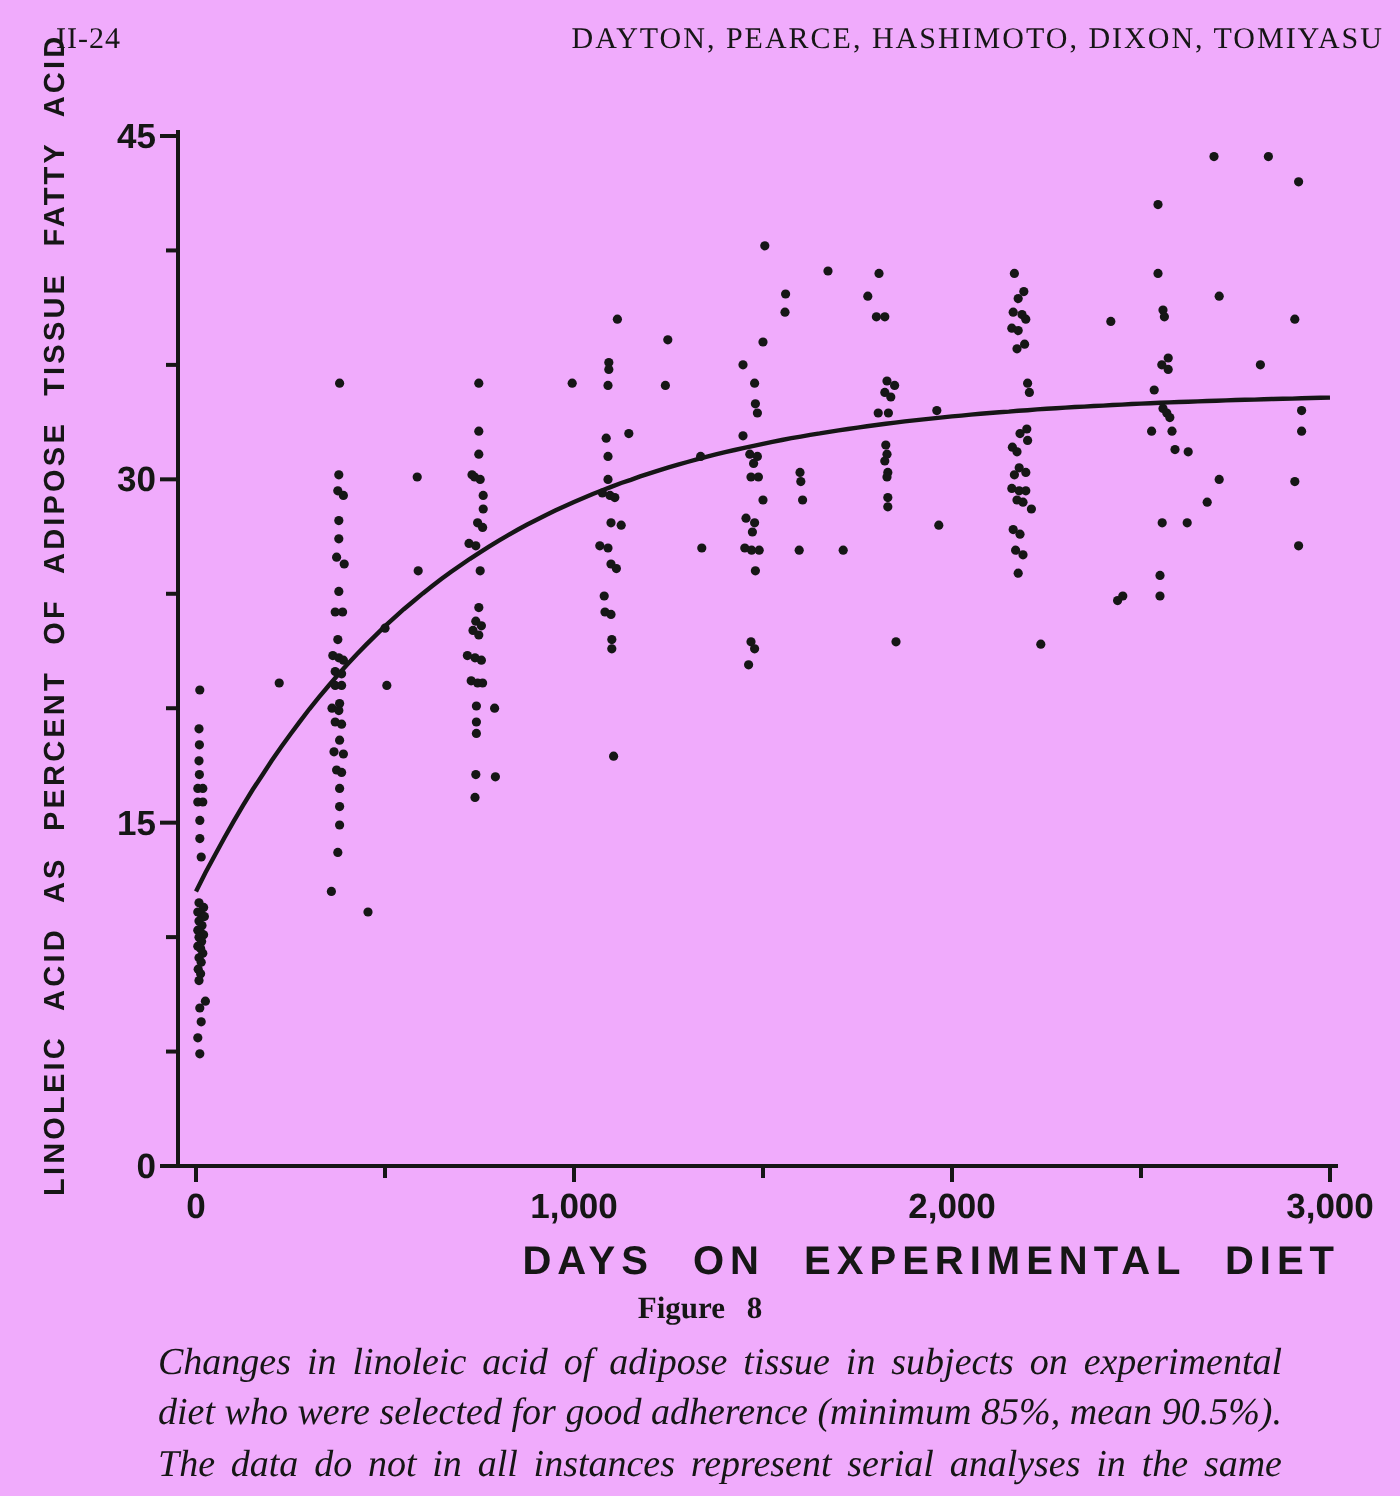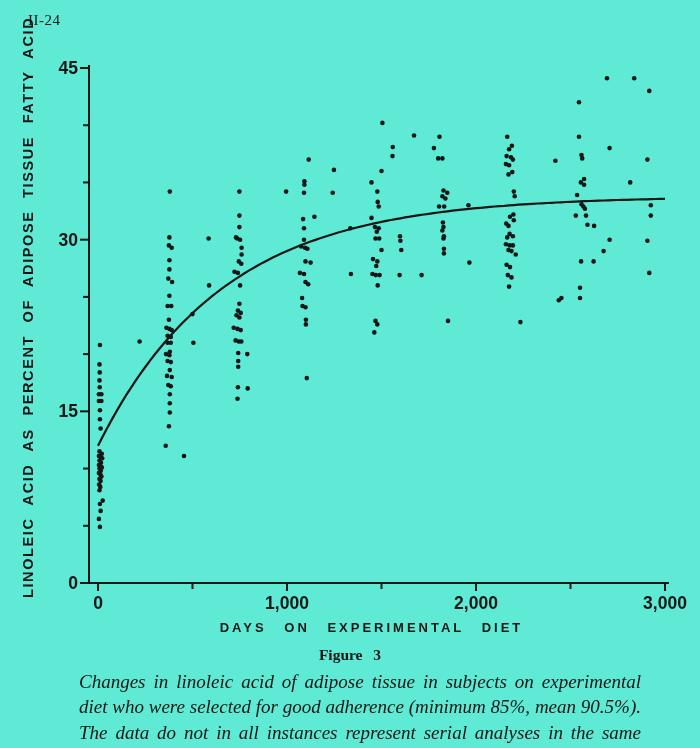--- a/index.html
+++ b/index.html
@@ -1,53 +1,54 @@
 <!DOCTYPE html>
 <html><head>
 <meta charset="utf-8">
 <style>
   html,body{margin:0;padding:0;}
   .page{
     position:relative; width:700px; height:748px;
-    background:#5eead4; color:#161616; overflow:hidden;
+    background:#f0abfc; color:#161616; overflow:hidden;
     font-family:"Liberation Serif", serif;
   }
   .header{position:absolute; top:12px; left:0; width:700px; height:22px;}
   .header .pageno{position:absolute; left:28px; top:0; font-size:15px; letter-spacing:0.5px;}
   .header .running{position:absolute; right:8px; top:0; font-size:15px; letter-spacing:1px; white-space:nowrap;}
   .chart-svg{position:absolute; top:0; left:0;}
   .chart-svg text{font-family:"Liberation Sans", sans-serif; font-weight:bold; fill:#161616;}
   .y-title{
     position:absolute; left:16px; top:58px; height:498px; width:24px;
     display:flex; align-items:center; justify-content:center;
     writing-mode:vertical-rl; transform:rotate(180deg);
     font-family:"Liberation Sans", sans-serif; font-weight:bold;
     font-size:14.5px; letter-spacing:1.6px; word-spacing:7px; white-space:nowrap;
   }
   .x-title{
-    position:absolute; top:620px; left:84px; width:575px; text-align:center;
+    position:absolute; top:620px; left:95px; width:575px; text-align:right;
     font-family:"Liberation Sans", sans-serif; font-weight:bold;
-    font-size:13px; letter-spacing:3px; word-spacing:11px; white-space:nowrap;
+    font-size:20px; letter-spacing:3px; word-spacing:11px; white-space:nowrap;
   }
   .fig-label{
     position:absolute; top:646px; left:0; width:700px; text-align:center;
     font-size:15.5px; font-weight:bold; word-spacing:7px;
   }
   .caption{
     position:absolute; top:669px; left:79px; width:562px; margin:0;
     font-size:19px; font-style:italic; line-height:1.33; text-align:justify;
   }
 </style>
 </head>
 <body>
 
 <div class="page">
 
   <div class="header">
     <span class="pageno">II-24</span>
+    <span class="running">DAYTON, PEARCE, HASHIMOTO, DIXON, TOMIYASU</span>
   </div>
 
   <div class="y-title">LINOLEIC ACID AS PERCENT OF ADIPOSE TISSUE FATTY ACID</div>
 
   <svg class="chart-svg" width="700" height="748" viewBox="0 0 700 748" aria-hidden="true">
       <g stroke="#161616" stroke-width="2" stroke-linecap="square">
         <line x1="89" y1="66" x2="89" y2="583"></line>
         <line x1="89" y1="583" x2="668" y2="583"></line>
         <line x1="89" y1="583" x2="81" y2="583"></line>
         <line x1="89" y1="525.7777777777778" x2="84" y2="525.7777777777778"></line>
@@ -330,17 +331,17 @@
         <circle cx="650.8" cy="215.6" r="2.3"></circle>
         <circle cx="609.6" cy="239.7" r="2.3"></circle>
         <circle cx="603.6" cy="251.1" r="2.3"></circle>
         <circle cx="647.4" cy="240.8" r="2.3"></circle>
         <circle cx="649.3" cy="272.9" r="2.3"></circle>
       </g>
     </svg>
 
   <div class="x-title">DAYS ON EXPERIMENTAL DIET</div>
 
-  <div class="fig-label">Figure 3</div>
+  <div class="fig-label">Figure 8</div>
 
   <p class="caption">Changes in linoleic acid of adipose tissue in subjects on experimental diet who were selected for good adherence (minimum 85%, mean 90.5%). The data do not in all instances represent serial analyses in the same subjects. The curve describes an exponential function providing the best least-squares fit; the equation is given in the text.</p>
 
 </div>
 
 </body></html>

